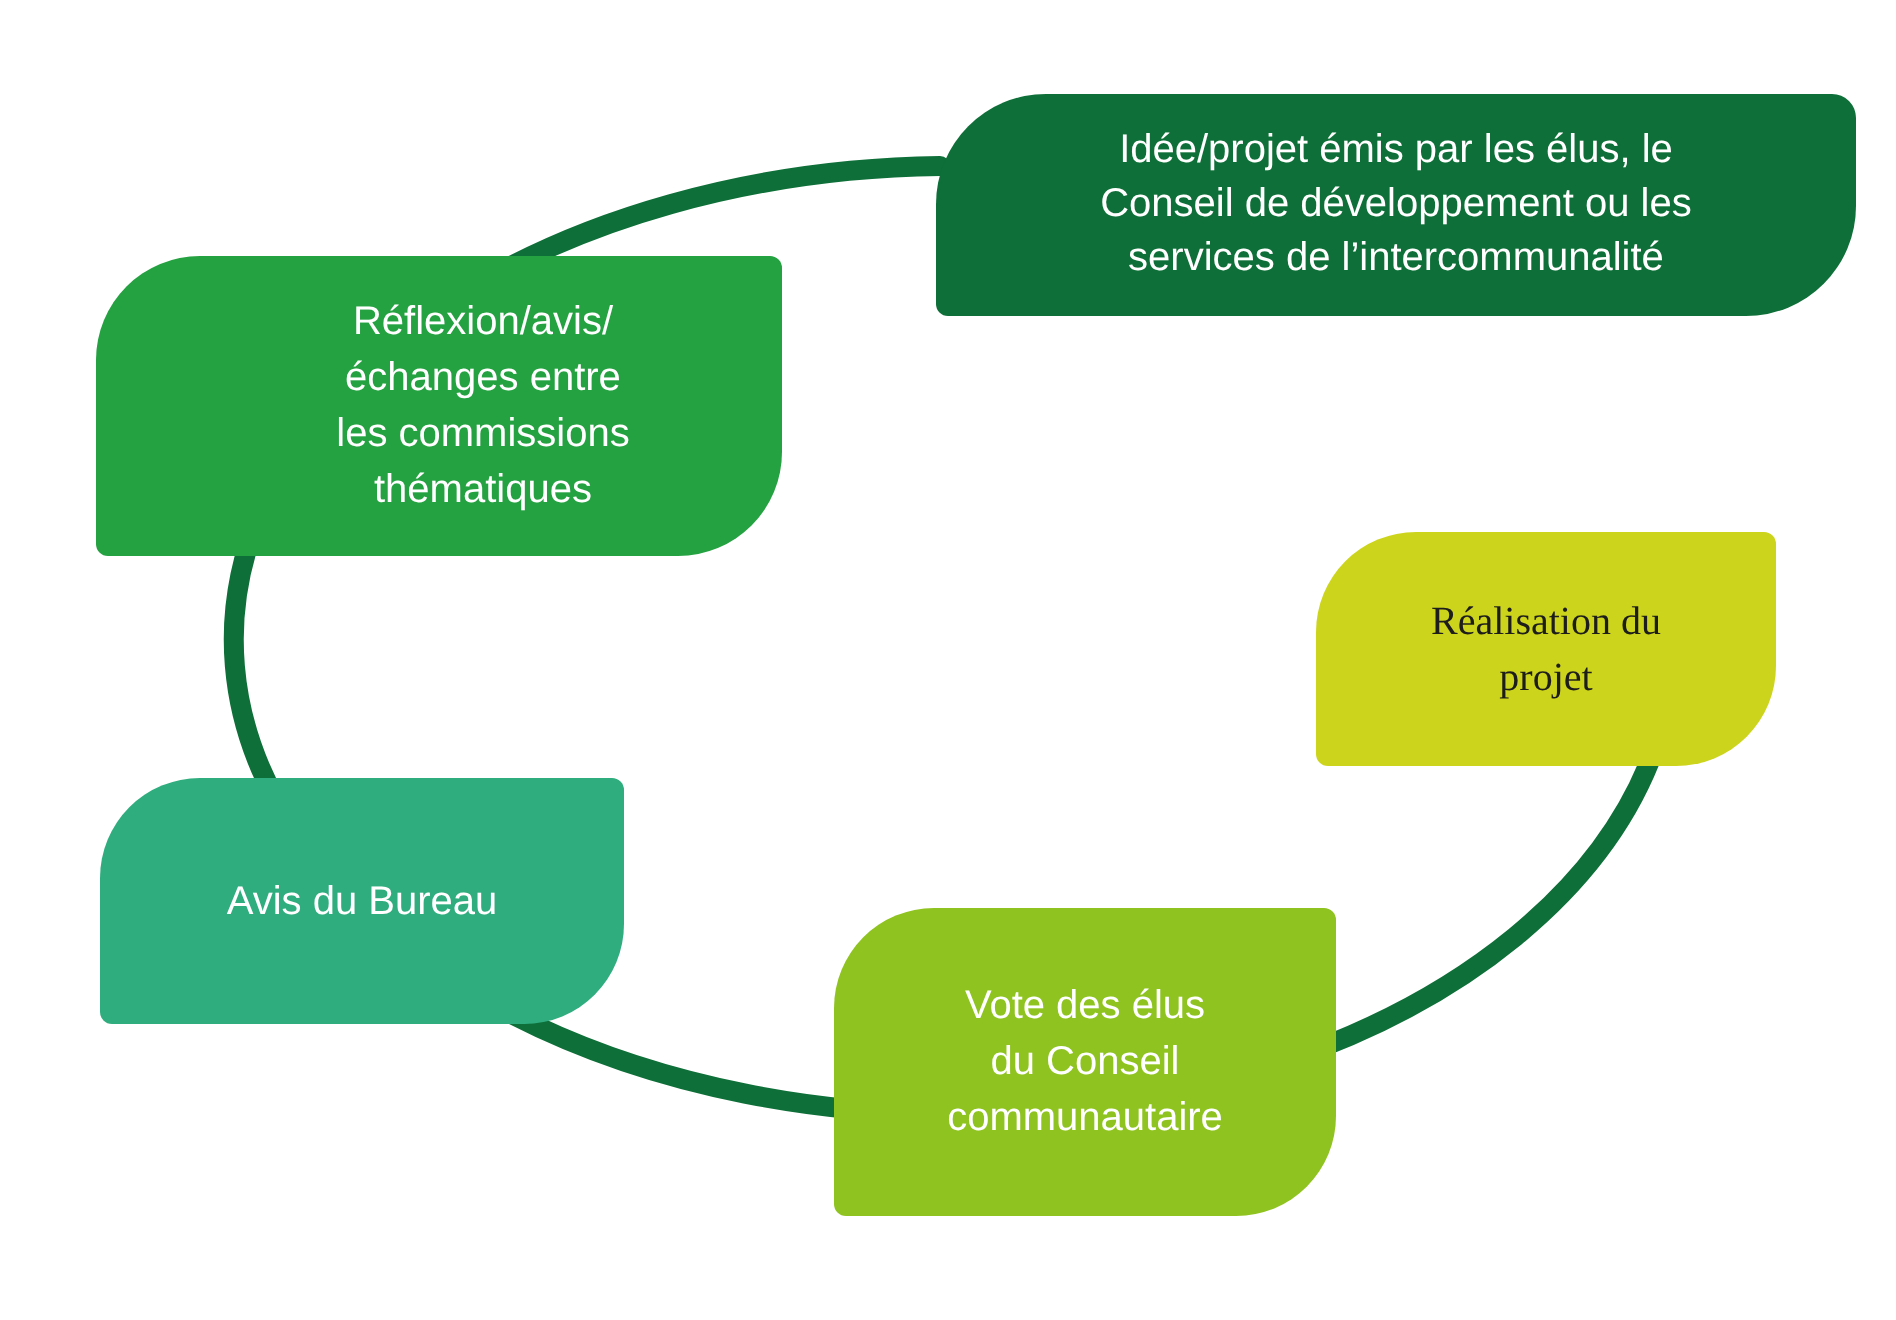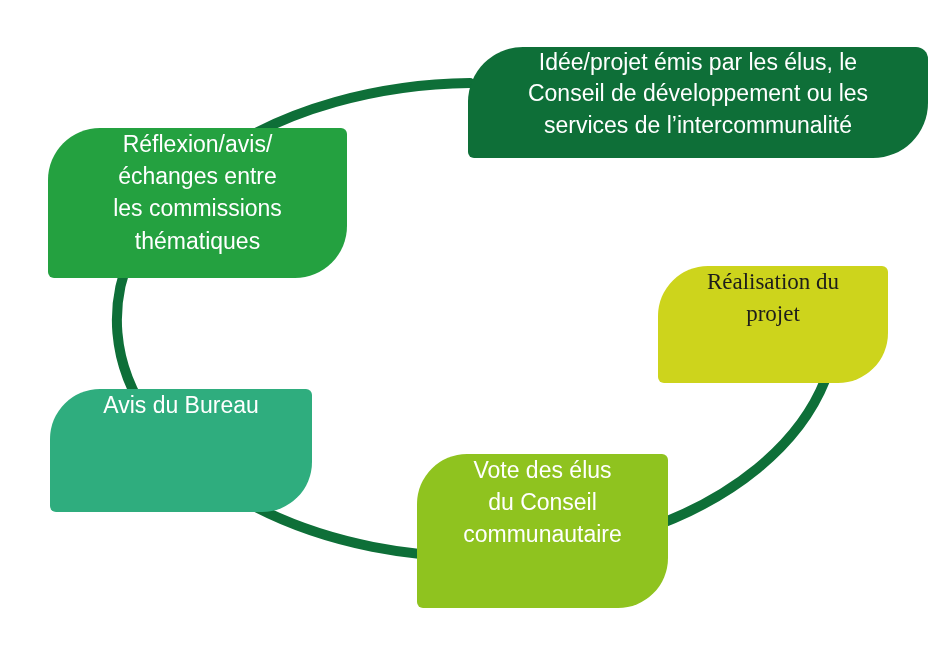--- a/index.html
+++ b/index.html
@@ -12,36 +12,38 @@
     font-family: "Liberation Sans", sans-serif;
   }
   .cycle-svg {
     position: absolute;
     left: 0; top: 0;
     width: 948px; height: 660px;
   }
   .box {
     position: absolute;
     display: flex;
+    align-items: center;
     justify-content: center;
     text-align: center;
-    font-size: 23px;
+    font-size: 20px;
     line-height: 1.4;
   }
   .box-label { white-space: pre-line; display: block; }
   .box-idea {
     left: 468px; top: 47px;
     width: 460px; height: 111px;
     border-radius: 55px 12px 55px 6px;
     line-height: 1.36;
   }
   .box-reflexion {
     left: 48px; top: 128px;
     width: 299px; height: 150px;
     border-radius: 52px 6px 52px 6px;
+    padding-left: 44px;
   }
   .box-bureau {
     left: 50px; top: 389px;
     width: 262px; height: 123px;
     border-radius: 50px 6px 50px 6px;
   }
   .box-vote {
     left: 417px; top: 454px;
     width: 251px; height: 154px;
     border-radius: 50px 6px 50px 6px;

